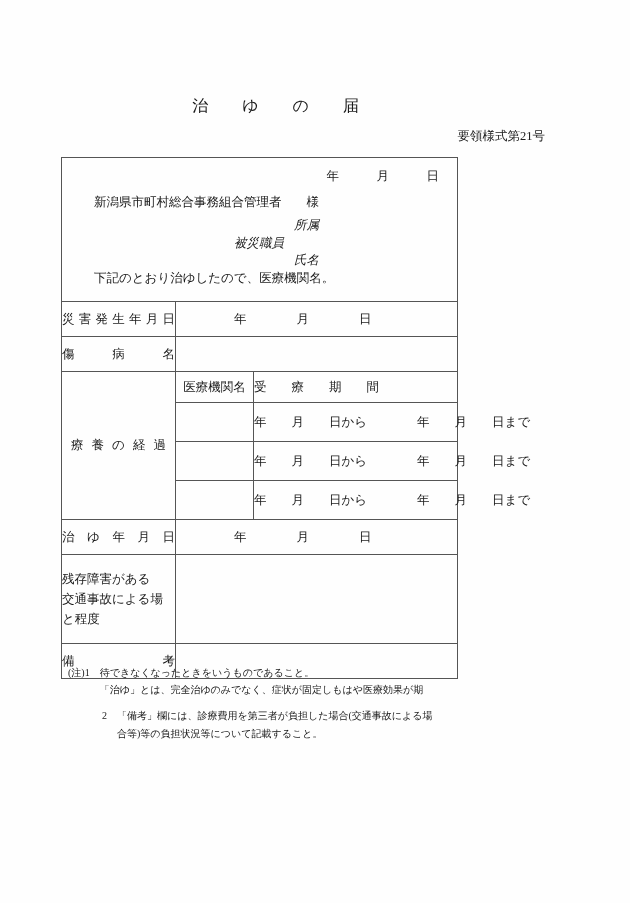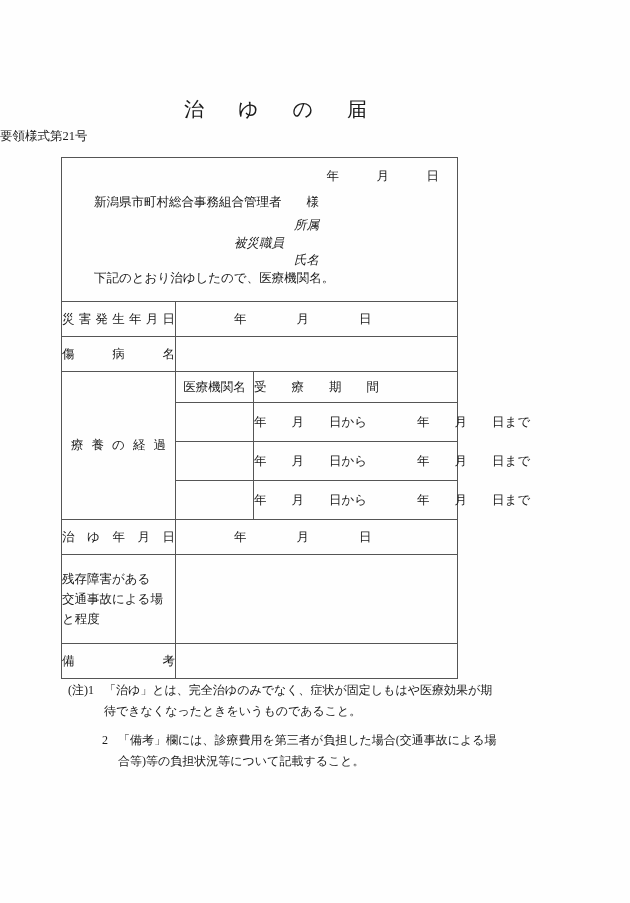--- a/index.html
+++ b/index.html
@@ -22,33 +22,33 @@
     background: #fefefe;
   }
 
   
   .doc-title {
     position: absolute;
     top: 96px;
     left: 0;
     width: 551px;
     text-align: center;
-    font-size: 20px;
+    font-size: 16px;
     letter-spacing: 0;
   }
   .doc-title span.sp {
     letter-spacing: 34px;
   }
 
   .form-code {
     position: absolute;
     top: 128px;
     left: 0;
     width: 545px;
-    text-align: left;
+    text-align: right;
     font-size: 12.5px;
   }
 
   
   .form-table {
     position: absolute;
     left: 61px;
     top: 157px;
     width: 397px;
     border-collapse: collapse;
@@ -161,23 +161,23 @@
     vertical-align: top;
     padding: 10px 9px;
     line-height: 1.62;
     text-align: left;
   }
 
   
   .notes {
     position: absolute;
     left: 68px;
-    top: 680px;
+    top: 664px;
     width: 500px;
-    font-size: 12px;
+    font-size: 10px;
     line-height: 1.72;
     font-family: Liberation Serif, serif;
   }
   .note {
     display: flex;
     margin-bottom: 9px;
   }
   .note-marker {
     flex: 0 0 auto;
     white-space: pre;
@@ -320,22 +320,22 @@
         </td>
         <td class="val" colspan="2"></td>
       </tr>
     </tbody>
   </table>
 
   <div class="notes">
     <div class="note note-1">
       <span class="note-marker">(注)1</span>
       <div class="note-body">
+        <p>待できなくなったときをいうものであること。</p>
         <p>「治ゆ」とは、完全治ゆのみでなく、症状が固定しもはや医療効果が期</p>
-        <p>待できなくなったときをいうものであること。</p>
       </div>
     </div>
     <div class="note note-2">
       <span class="note-marker">2</span>
       <div class="note-body">
         <p>「備考」欄には、診療費用を第三者が負担した場合(交通事故による場</p>
         <p>合等)等の負担状況等について記載すること。</p>
       </div>
     </div>
   </div>

